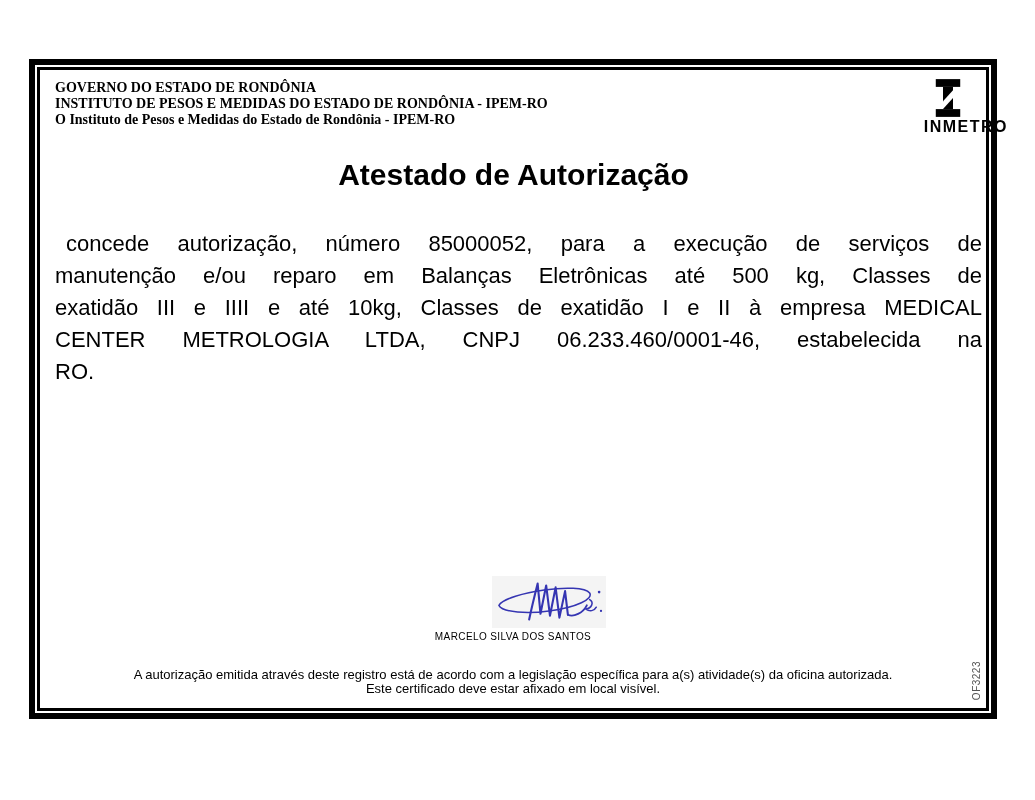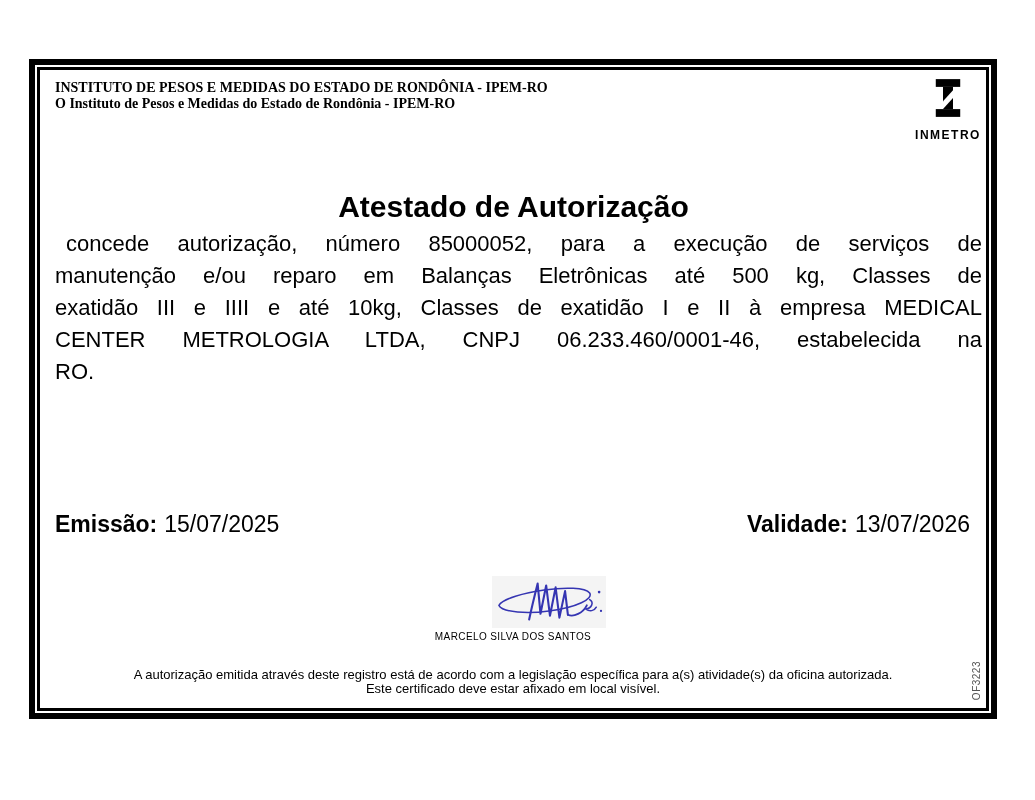--- a/index.html
+++ b/index.html
@@ -34,29 +34,29 @@
   .header-line { font-weight: bold; }
   .header-line.regular { font-weight: normal; }
 
   
   .logo-block {
     position: absolute; left: 848px; top: 8px; width: 120px;
     text-align: center;
   }
   .logo-mark { display: block; margin: 0 auto; }
   .logo-label {
-    margin-top: 10px;
-    font-size: 12px; font-weight: bold; letter-spacing: 1.5px;
+    margin-top: 0;
+    font-size: 16px; font-weight: bold; letter-spacing: 1.5px; text-align: right;
   }
 
   
   .page-title {
     position: absolute; left: 1px; right: 0; top: 88px;
     text-align: center;
-    font-size: 30px; font-weight: bold; margin-top: 32px;
+    font-size: 30px; font-weight: bold;
   }
 
   
   .body-block {
     position: absolute; left: 15px; top: 158px; width: 927px;
     font-size: 22px; line-height: 32px;
   }
   .body-line { text-align: justify; text-align-last: justify; }
   .body-line.first { text-indent: 11px; }
   .body-line.last { text-align-last: left; }
@@ -97,20 +97,21 @@
     letter-spacing: 0.5px;
   }
 </style>
 </head>
 <body>
 
 <div class="frame">
   <div class="frame-inner">
 
     <div class="header-block">
+      <div class="header-line">GOVERNO DO ESTADO DE RONDÔNIA</div>
       <div class="header-line">INSTITUTO DE PESOS E MEDIDAS DO ESTADO DE RONDÔNIA - IPEM-RO</div>
       <div class="header-line">O Instituto de Pesos e Medidas do Estado de Rondônia - IPEM-RO</div>
     </div>
 
     <div class="logo-block">
       <svg class="logo-mark" width="36" height="40" viewBox="0 0 64 72">
         <rect x="10" y="2" width="44" height="14" fill="#000"></rect>
         <rect x="23" y="16" width="18" height="40" fill="#000"></rect>
         <rect x="10" y="56" width="44" height="14" fill="#000"></rect>
         <polygon points="23,42 41,22 41,36 23,56" fill="#fff"></polygon>
@@ -121,28 +122,20 @@
     <div class="page-title">Atestado de Autorização</div>
 
     <div class="body-block">
       <div class="body-line first">concede autorização, número 85000052, para a execução de serviços de</div>
       <div class="body-line">manutenção e/ou reparo em Balanças Eletrônicas até 500 kg, Classes de</div>
       <div class="body-line">exatidão III e IIII e até 10kg, Classes de exatidão I e II à empresa MEDICAL</div>
       <div class="body-line">CENTER METROLOGIA LTDA, CNPJ 06.233.460/0001-46, estabelecida na</div>
       <div class="body-line last">RO.</div>
     </div>
 
-    <div class="dates-row">
-      <div>
-        <span class="date-label">Emissão:</span><span>15/07/2025</span>
-      </div>
-      <div>
-        <span class="date-label">Validade:</span><span>13/07/2026</span>
-      </div>
-    </div>
 
     <div class="sig-wrap">
       <svg width="114" height="52" viewBox="0 0 120 55">
         <g class="sig-ink" fill="none" stroke="#3535b2" stroke-linecap="round" stroke-linejoin="round">
           <path stroke-width="1.6" d="M7 31 C 16 17, 94 6, 103 18 C 107 24, 90 33, 60 37 C 38 40, 11 39, 7 31 Z"></path>
           <path stroke-width="2.2" d="M39 46 C 42 32, 46 16, 48 8 L 51 40 L 57 10 L 61 42 L 67 12 L 71 44 L 77 16 L 80 41"></path>
           <path stroke-width="2" d="M80 41 C 86 44, 96 39, 100 31"></path>
           <path stroke-width="1.6" d="M103 25 C 108 28, 105 34, 99 35 C 103 38, 108 37, 110 33"></path>
           <circle cx="113" cy="17" r="1.4" fill="#3535b2" stroke="none"></circle>
           <circle cx="115" cy="37" r="1.2" fill="#3535b2" stroke="none"></circle>

